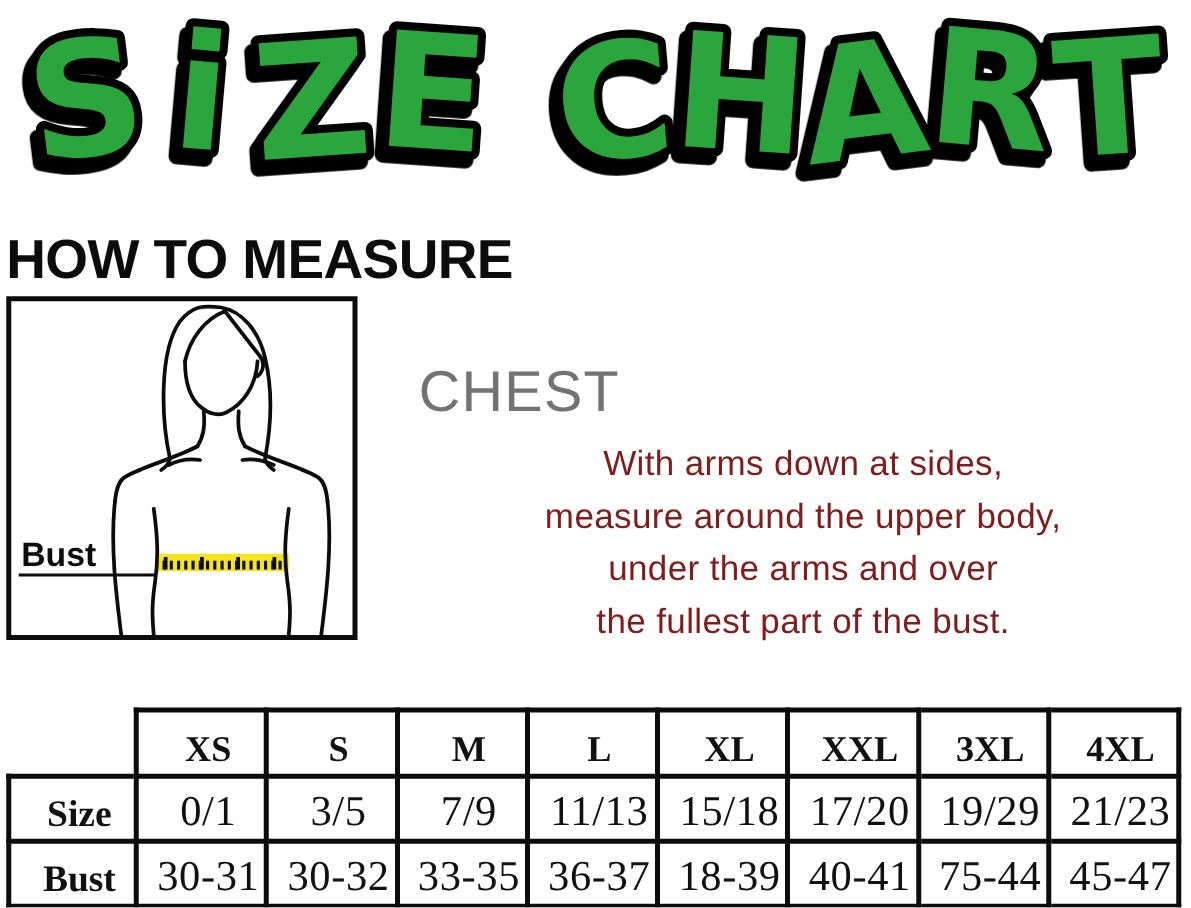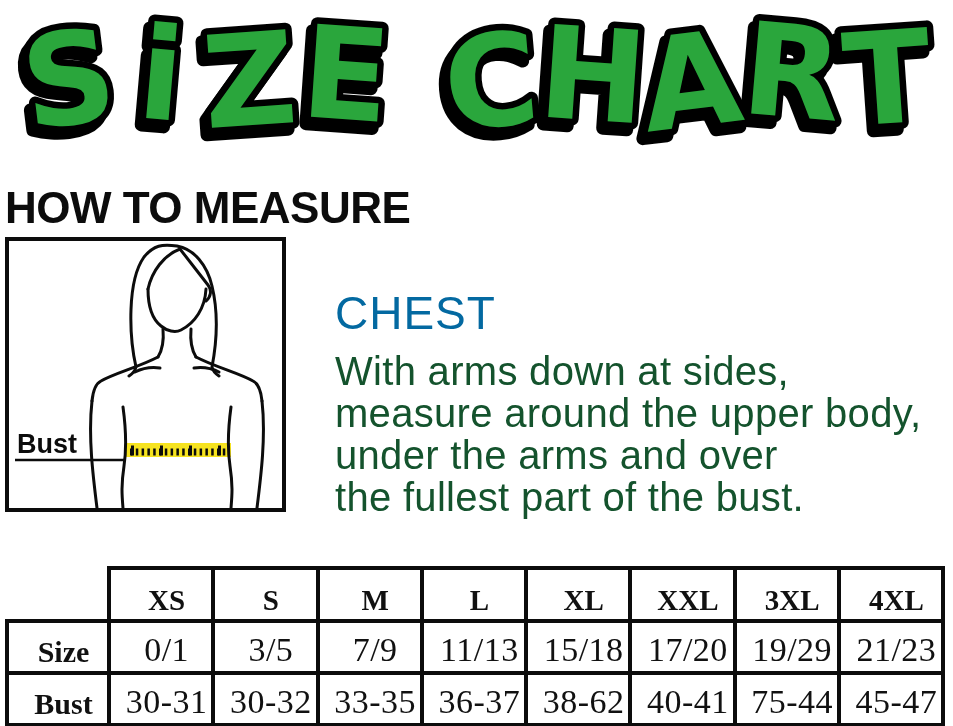--- a/index.html
+++ b/index.html
@@ -36,25 +36,25 @@
   .fig-line { fill: none; stroke: #0c0c0c; stroke-width: 3; stroke-linecap: round; }
   .bust-label {
     font-family: "Liberation Sans", sans-serif;
     font-weight: bold; font-size: 27px; fill: #0c0c0c;
   }
 
   
   .chest-block { position: absolute; left: 335px; top: 286px; width: 615px; }
   .chest-heading {
     font-size: 46px; font-weight: normal; letter-spacing: 1px;
-    color: #0369a1; margin-bottom: 10px;
+    color: #737373; margin-bottom: 10px;
   }
   .chest-body {
-    font-size: 40px; line-height: 42px; letter-spacing: 0.3px;
-    color: #14532d; white-space: pre-line;
+    font-size: 28px; line-height: 42px; letter-spacing: 0.3px;
+    color: #7f1d1d; white-space: pre-line; text-align: center;
   }
 
   
   .size-table {
     position: absolute; left: 5px; top: 566px;
     width: 940px; border-collapse: collapse; table-layout: fixed;
   }
   .size-table td, .size-table th {
     border: 4px solid #0c0c0c; background: #fff;
     vertical-align: bottom; text-align: center;
@@ -164,21 +164,21 @@
       <td class="value">17/20</td>
       <td class="value">19/29</td>
       <td class="value">21/23</td>
     </tr>
     <tr class="data-row">
       <th class="row-label">Bust</th>
       <td class="value">30-31</td>
       <td class="value">30-32</td>
       <td class="value">33-35</td>
       <td class="value">36-37</td>
-      <td class="value">38-62</td>
+      <td class="value">18-39</td>
       <td class="value">40-41</td>
       <td class="value">75-44</td>
       <td class="value">45-47</td>
     </tr>
   </tbody>
     </table>
 
 </div>
 
 </body></html>

